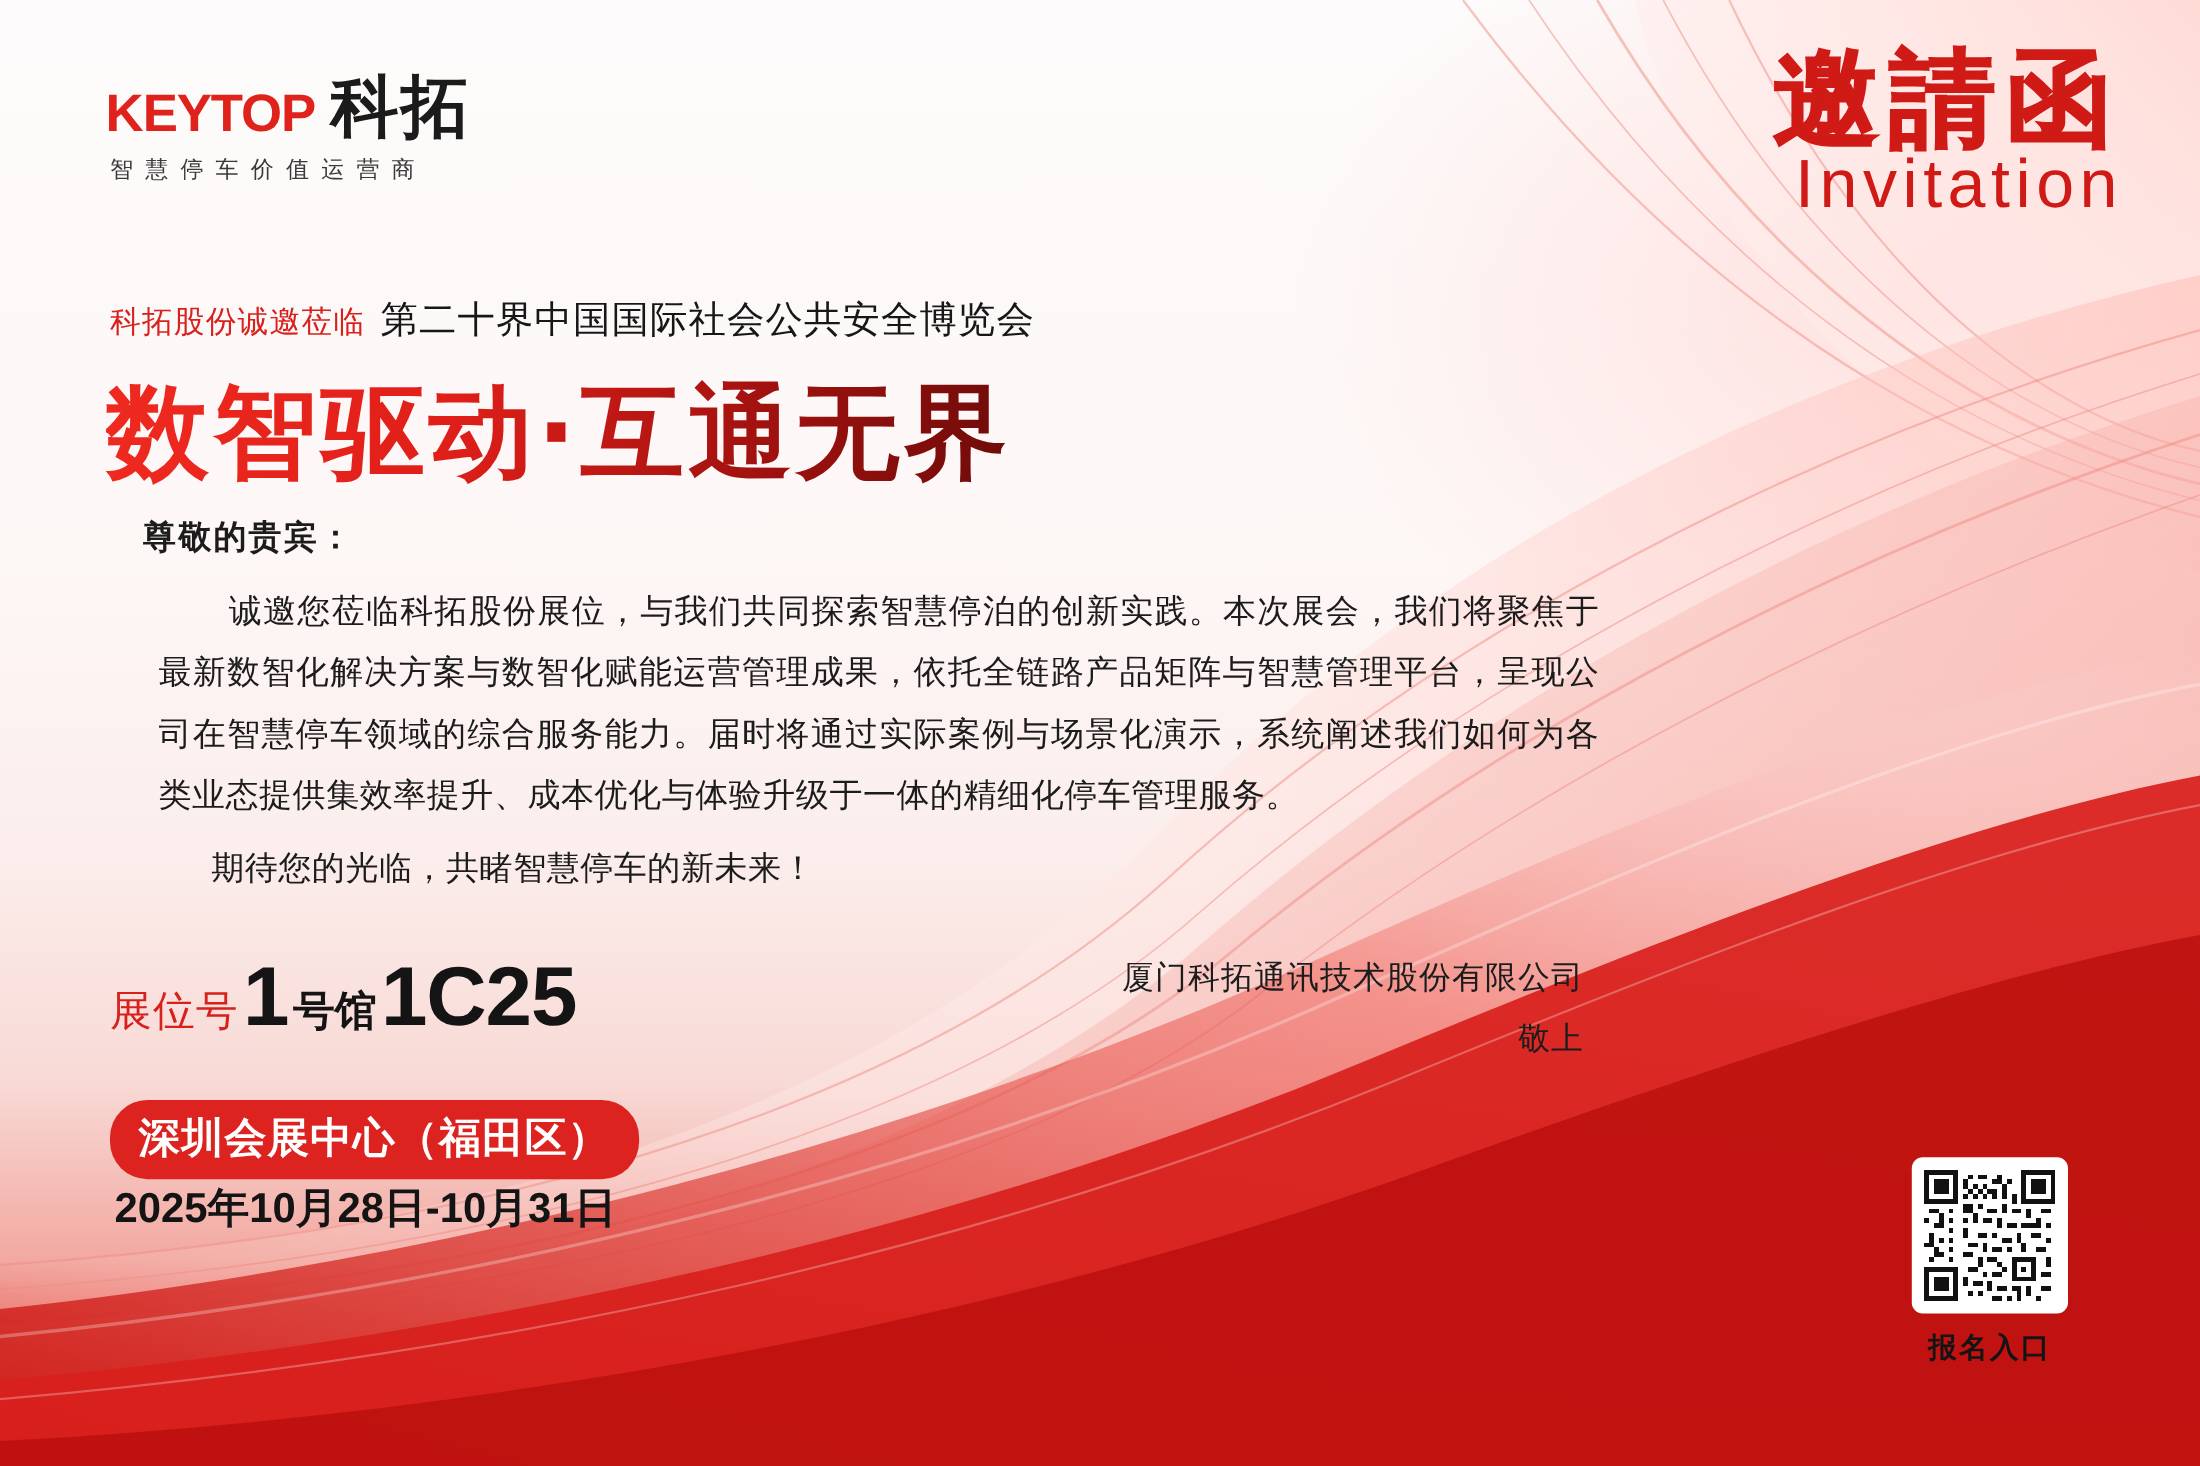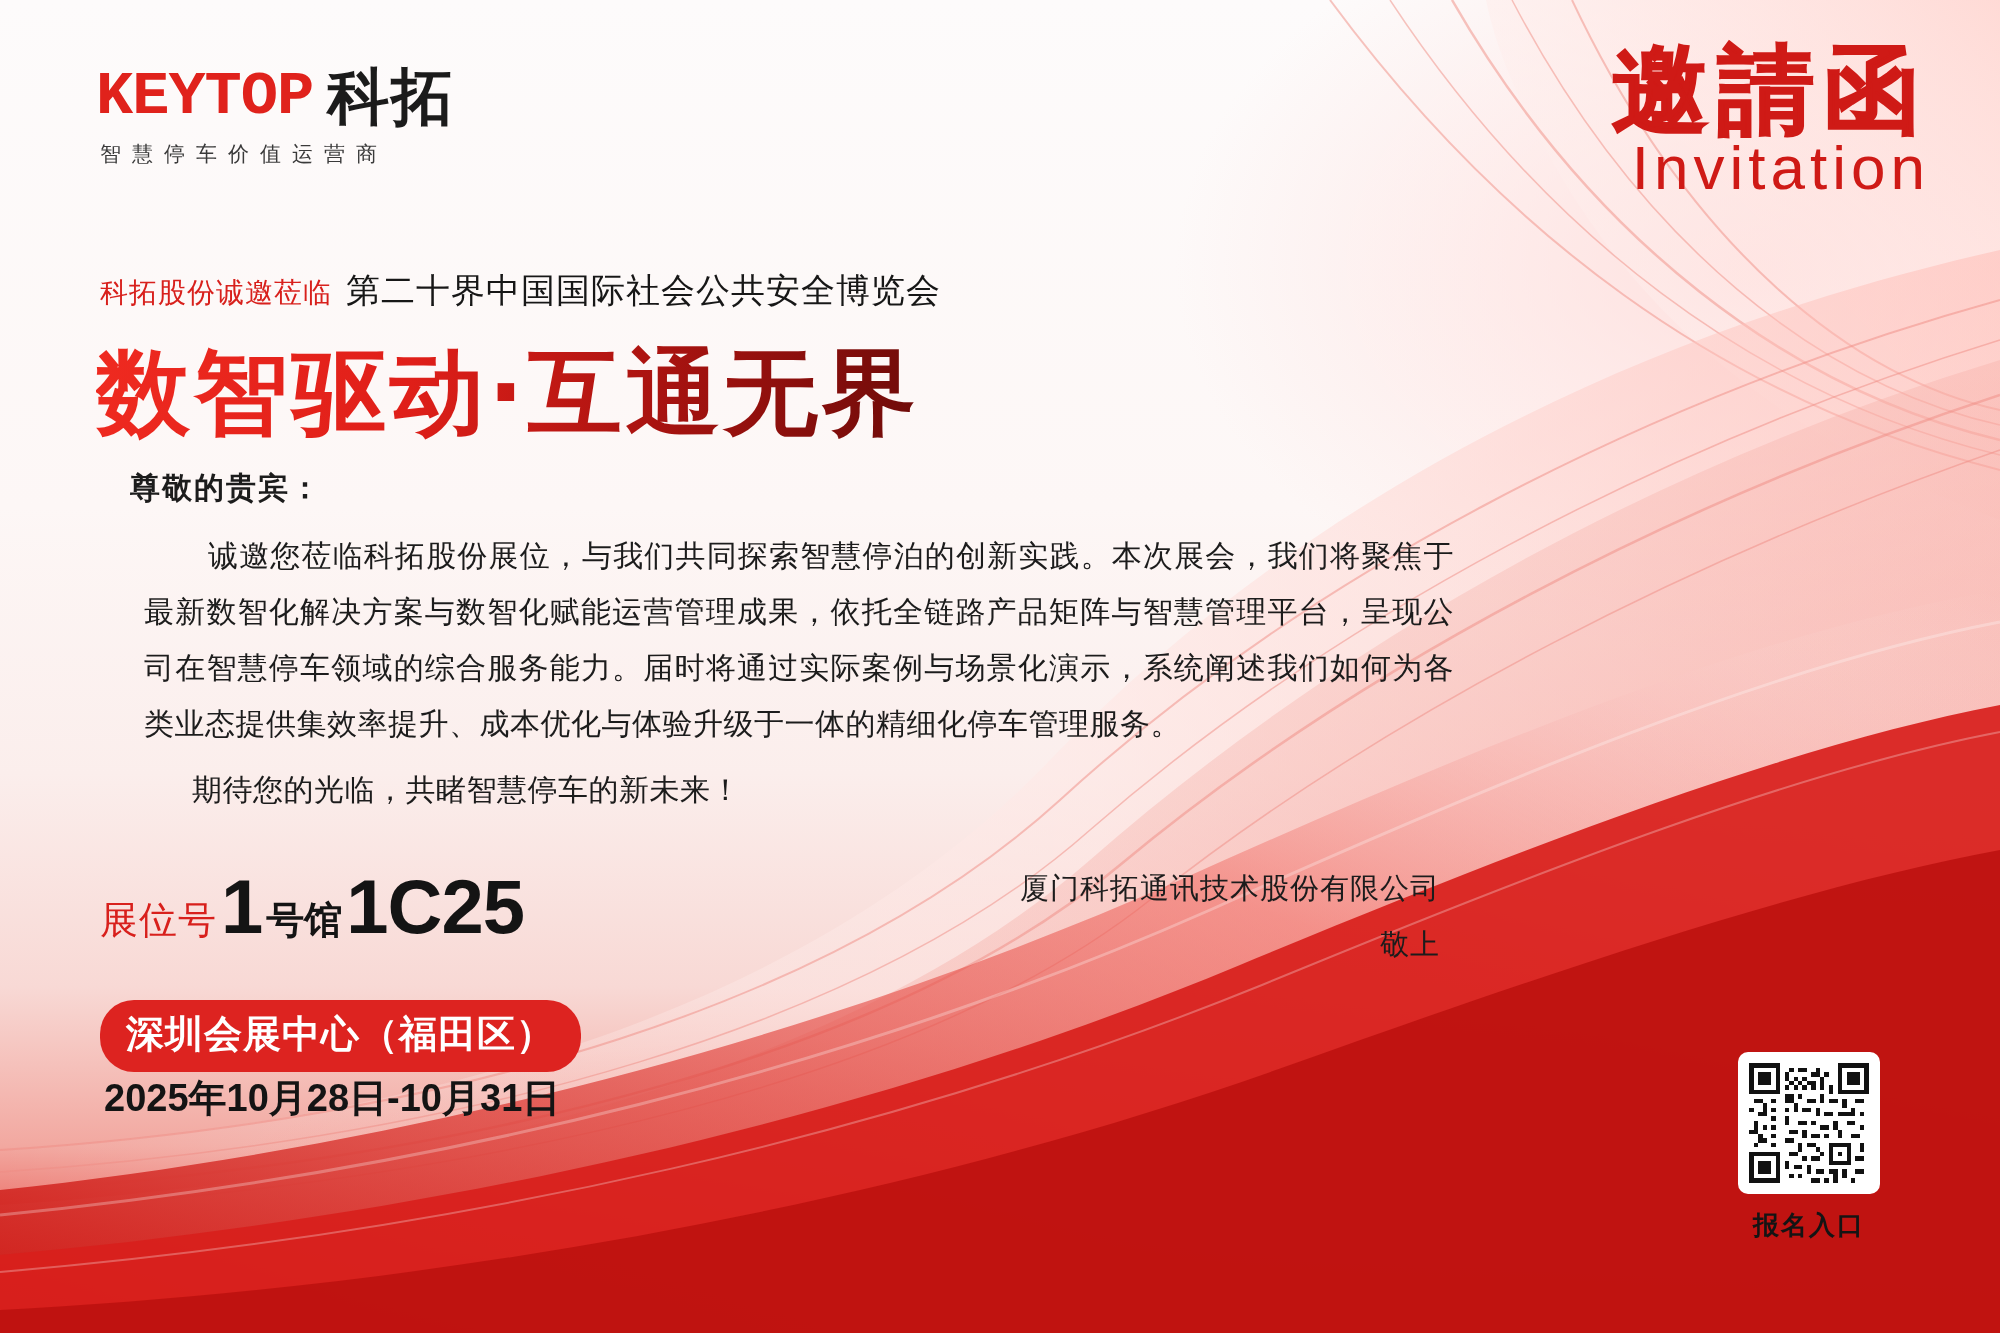--- a/index.html
+++ b/index.html
@@ -20,22 +20,22 @@
       linear-gradient(180deg,#fdfbfb 0%,#fdf7f6 38%,#fbeeec 58%,#f8d9d5 74%,#f2a8a0 86%,#e6413a 96%,#d8201c 100%);
   }
   
   .swoosh{position:absolute;inset:0;pointer-events:none;}
   .swoosh svg{width:100%;height:100%;display:block;}
 
   
   .logo-block{position:absolute;left:96px;top:66px;}
   .logo-row{display:flex;align-items:flex-end;gap:14px;line-height:1;}
   .logo-en{
-    font-size:62px;font-weight:bold;color:#e0221c;
-    letter-spacing:-1px;font-family:Liberation Mono, monospace;
+    font-size:48px;font-weight:bold;color:#e0221c;
+    letter-spacing:-1px;font-family:Liberation Sans, sans-serif;
   }
   .logo-cn{
     font-size:62px;font-weight:bold;color:#1b1b1b;letter-spacing:2px;
     font-family:"DejaVu Sans",sans-serif;
   }
   .logo-tag{
     margin-top:12px;font-size:21px;color:#3a3a3a;letter-spacing:11px;
     font-family:Liberation Serif, serif;padding-left:4px;
   }
 

